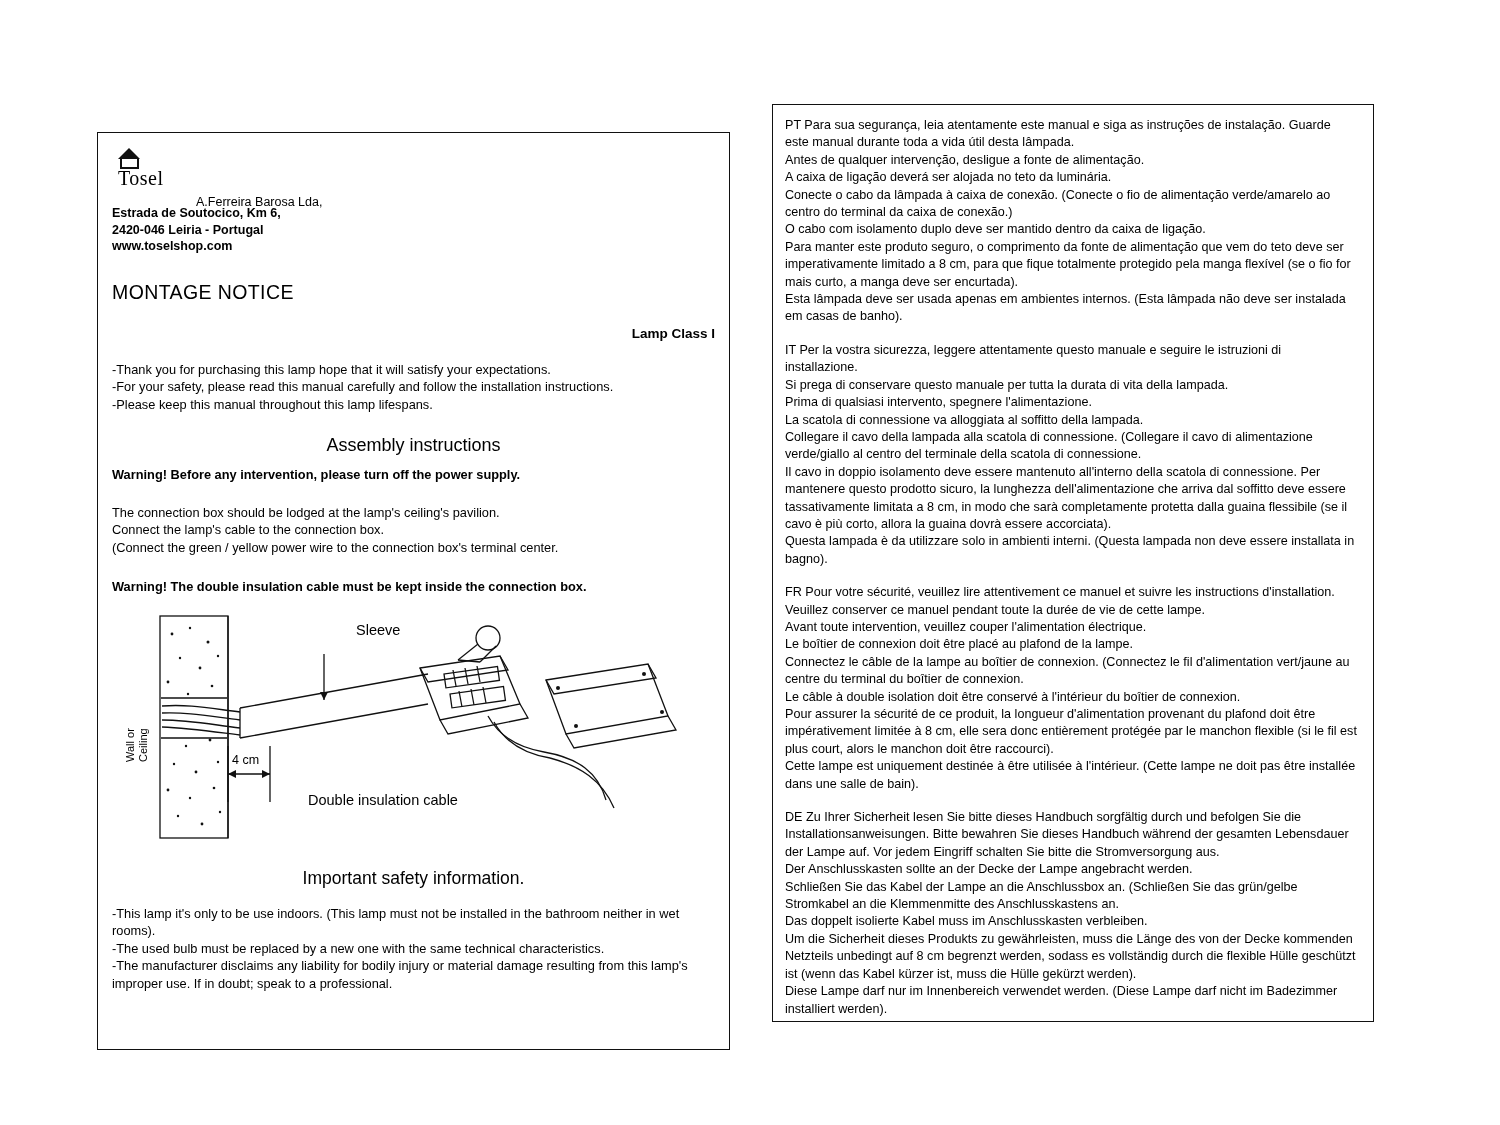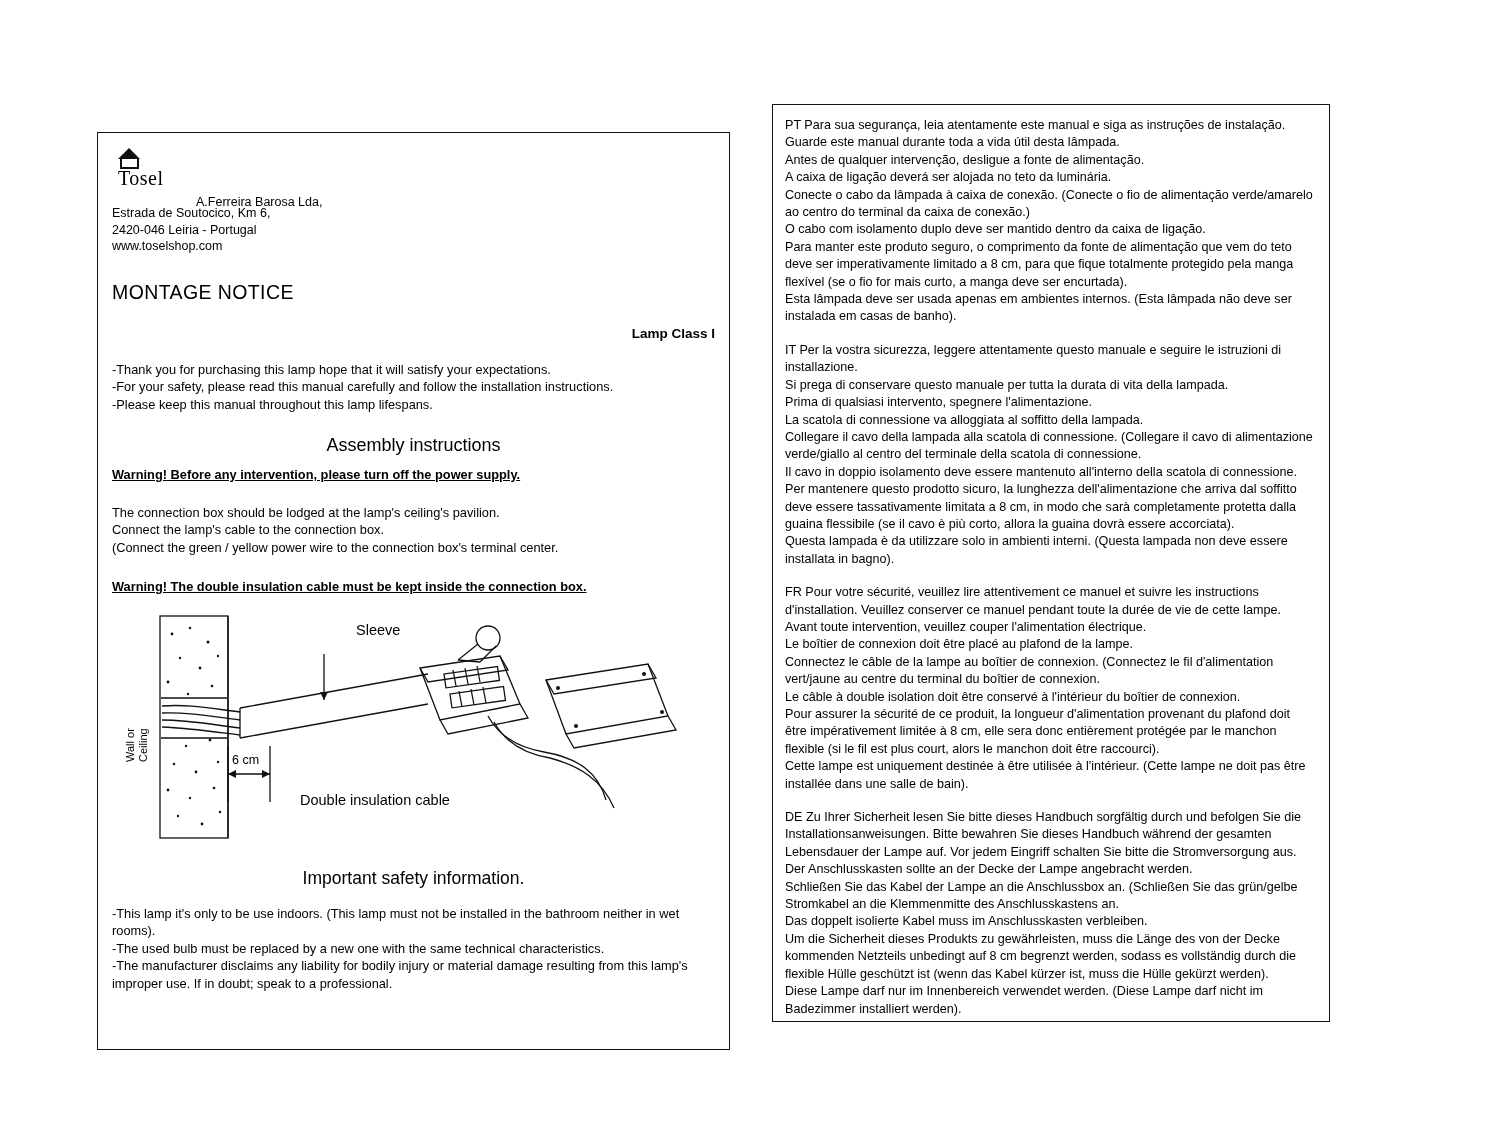--- a/index.html
+++ b/index.html
@@ -32,21 +32,21 @@
     border: 1px solid #111;
     box-sizing: border-box;
     padding: 12px 14px 10px 14px;
     margin-top: 28px;
   }
   
   .panel-right {
     position: absolute;
     left: 772px;
     top: 104px;
-    width: 558px;
+    width: 602px;
     height: 918px;
     border: 1px solid #111;
     box-sizing: border-box;
     padding: 12px 16px 10px 12px;
   }
 
   
   .logo-row {
     position: relative;
     height: 56px;
@@ -89,20 +89,21 @@
   .company-name {
     position: absolute;
     left: 84px;
     top: 50px;
     font-size: 12.5px;
   }
   .addr {
     font-size: 12.5px;
     line-height: 16.5px;
     margin-top: 4px;
+    font-weight: bold;
   }
 
   .doc-title {
     text-align: left;
     font-size: 19.5px;
     margin-top: 26px;
     letter-spacing: 0.4px;
   }
   .doc-subtitle {
     text-align: right;
@@ -118,21 +119,20 @@
   .section-heading {
     text-align: center;
     font-size: 18px;
     margin-top: 22px;
   }
   .bold-line {
     font-size: 12.8px;
     font-weight: bold;
     line-height: 17.5px;
     margin-top: 10px;
-    text-decoration: underline;
   }
   .bold-line.sp { margin-top: 22px; }
 
   
   .figure {
     position: relative;
     margin-top: 16px;
     margin-left: 16px;
     width: 556px;
     height: 232px;
@@ -279,23 +279,23 @@
 
           <path d="M360 104 C 372 126, 392 136, 416 140"></path>
           <path d="M366 110 C 378 132, 398 142, 422 146"></path>
           <path d="M416 140 C 450 146, 470 160, 478 188"></path>
           <path d="M422 146 C 452 154, 474 168, 486 196"></path>
         </g>
       </svg>
 
       <div style="position:absolute; left:228px; top:10px; font-size:14.5px; font-family:'Liberation Sans', sans-serif;">Sleeve</div>
 
-      <div style="position:absolute; left:104px; top:141px; font-size:12.5px;">6 cm</div>
-
-      <div style="position:absolute; left:172px; top:180px; font-size:14.5px;">Double insulation cable</div>
+      <div style="position:absolute; left:104px; top:141px; font-size:12.5px;">4 cm</div>
+
+      <div style="position:absolute; left:180px; top:180px; font-size:14.5px;">Double insulation cable</div>
 
       <div style="position:absolute; left:-4px; top:150px; width:60px; font-size:11px; line-height:13px; white-space:pre-line; transform: rotate(-90deg); transform-origin: left top; text-align:left;">Wall or
 Ceiling</div>
     </div>
 
     <div class="safety-heading">Important safety information.</div>
     <div class="para" style="white-space: pre-line; margin-top:16px;">-This lamp it's only to be use indoors. (This lamp must not be installed in the bathroom neither in wet rooms).
 -The used bulb must be replaced by a new one with the same technical characteristics.
 -The manufacturer disclaims any liability for bodily injury or material damage resulting from this lamp's improper use. If in doubt; speak to a professional.</div>
   </div>

